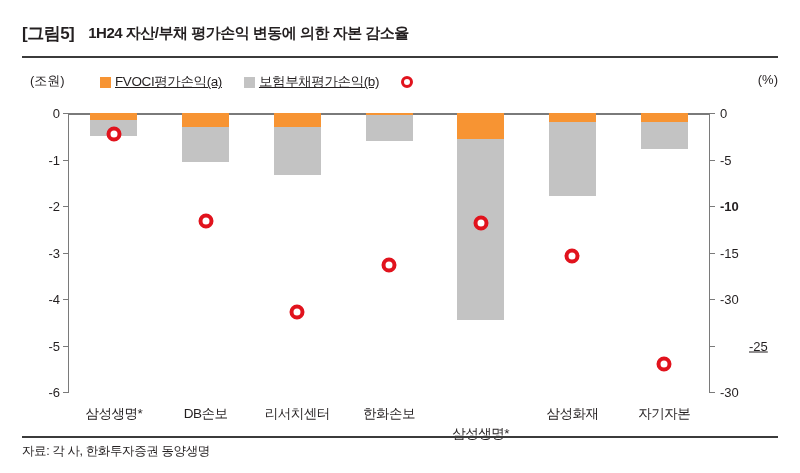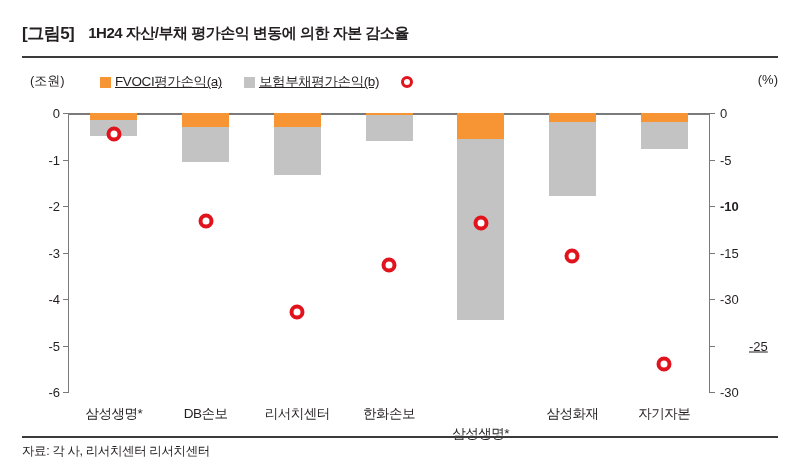--- a/index.html
+++ b/index.html
@@ -210,15 +210,15 @@
       <div class="xlab" style="left: 113.857px; top: 405px;">삼성생명*</div>
       <div class="xlab" style="left: 205.571px; top: 405px;">DB손보</div>
       <div class="xlab" style="left: 297.286px; top: 405px;">리서치센터</div>
       <div class="xlab" style="left: 389px; top: 405px;">한화손보</div>
       <div class="xlab" style="left: 480.714px; top: 425px; text-align: center;">삼성생명*</div>
       <div class="xlab" style="left: 572.429px; top: 405px;">삼성화재</div>
       <div class="xlab" style="left: 664.143px; top: 405px;">자기자본</div>
     </div>
 
   <div class="footer-rule"></div>
-  <div class="footer-note">자료: 각 사, 리서치센터 리서치센터</div>
+  <div class="footer-note">자료: 각 사, 한화투자증권 동양생명</div>
 
 </div>
 
 </body></html>

